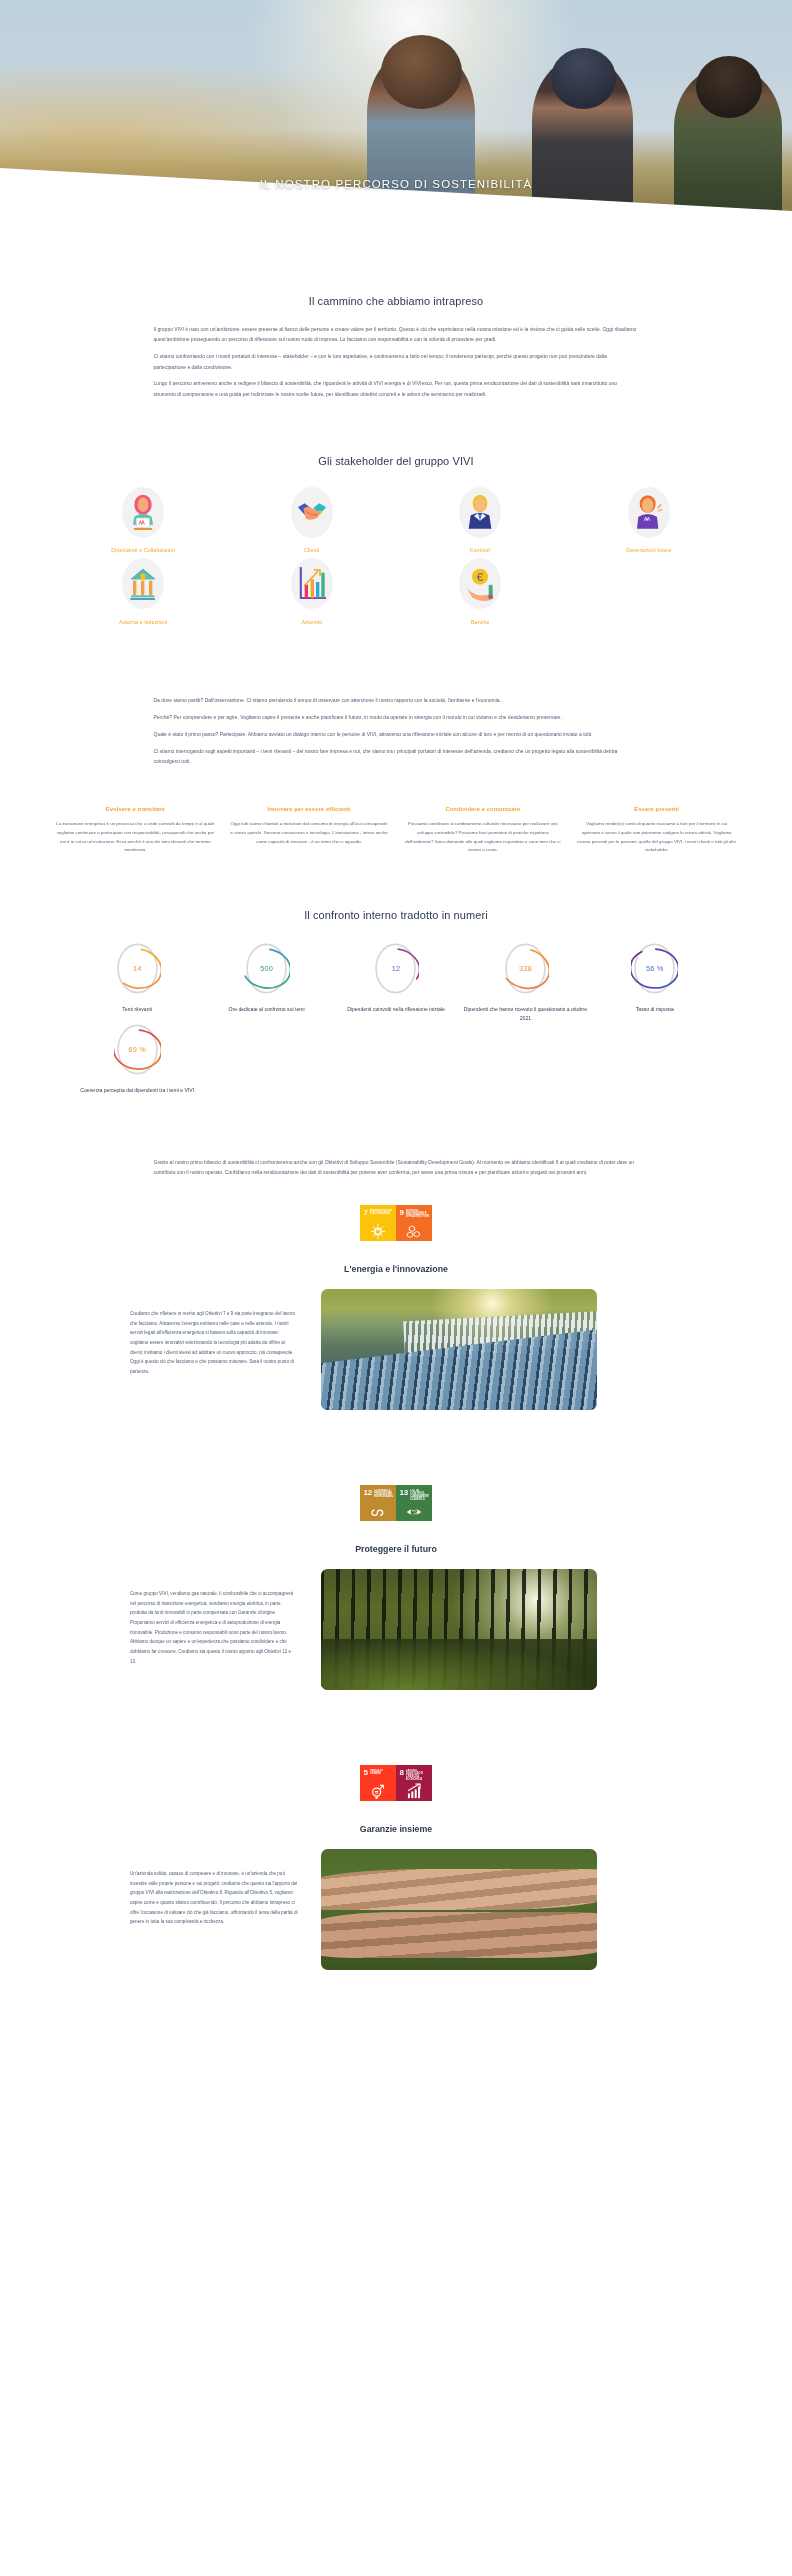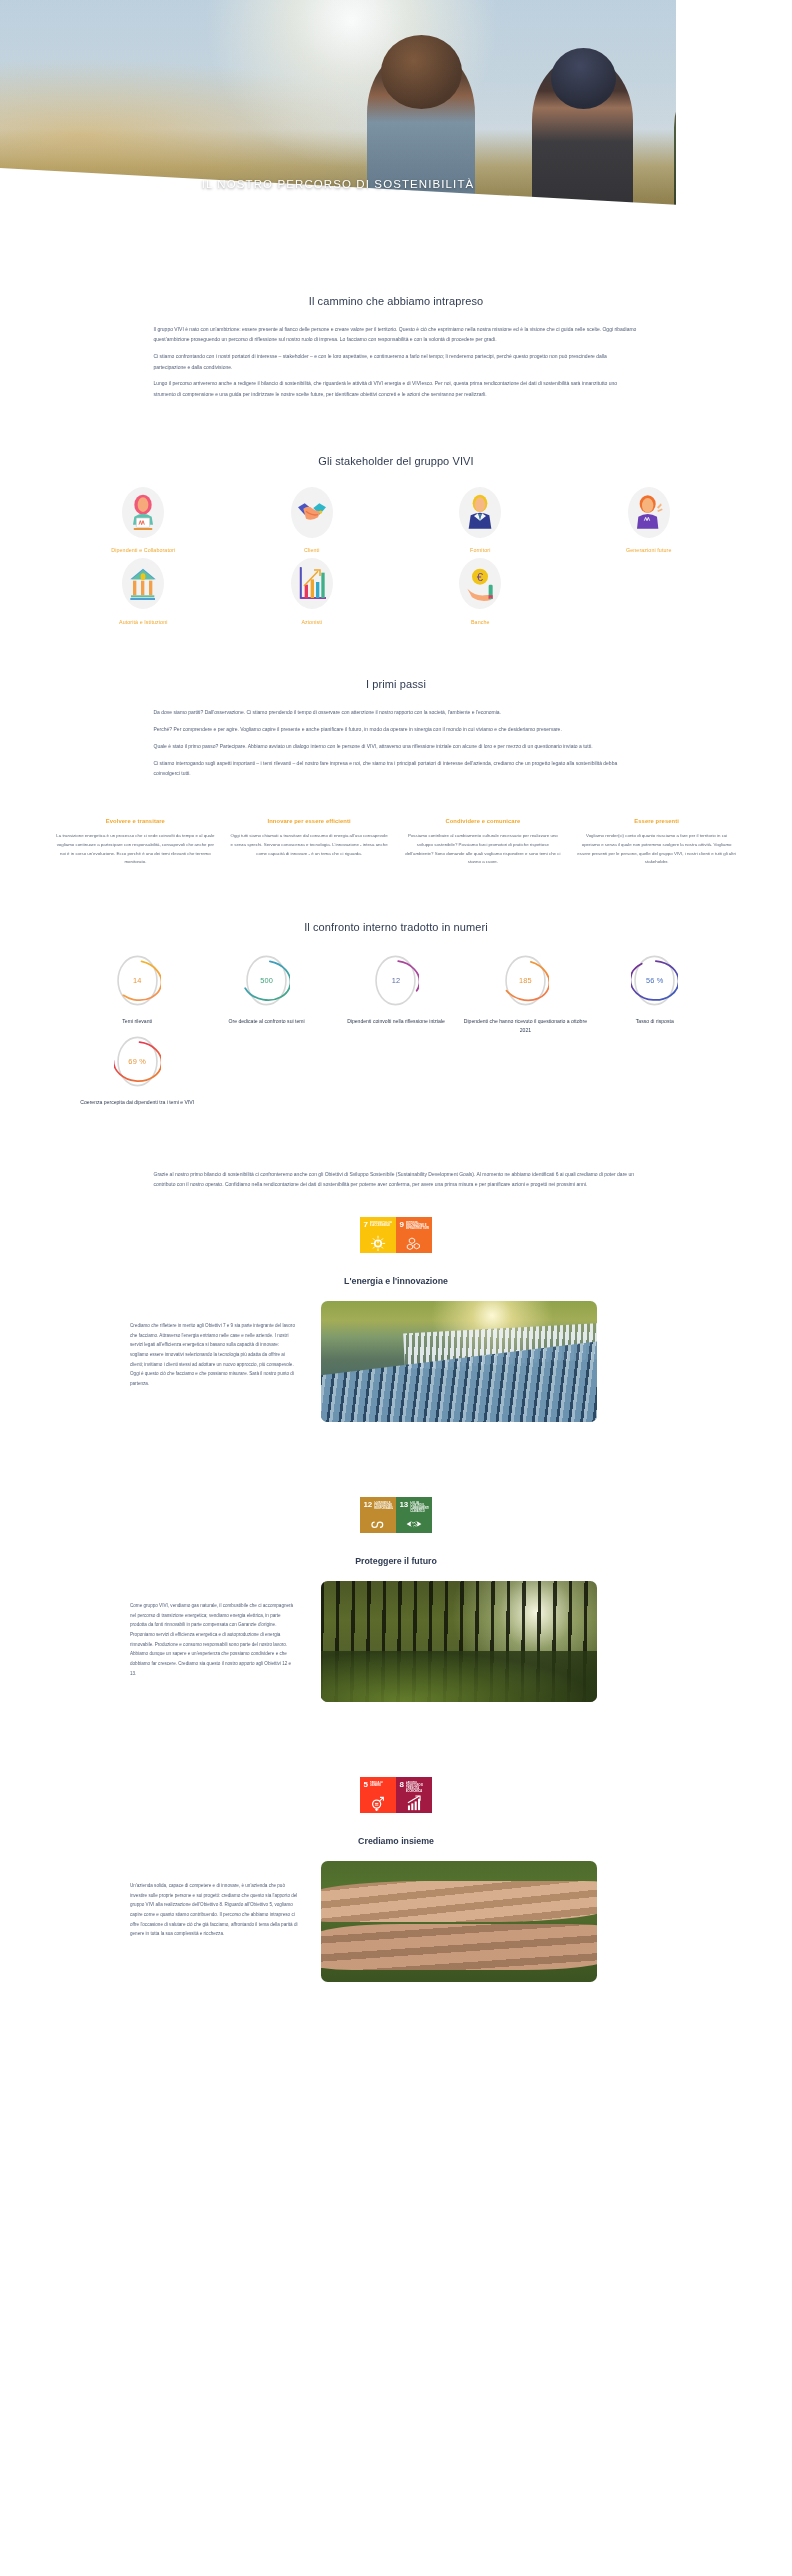--- a/index.html
+++ b/index.html
@@ -10,21 +10,21 @@
     background: #ffffff;
     font-family: "Liberation Sans", sans-serif;
     color: #2e3a4e;
   }
 
   body { width: 792px; min-height: 2576px; overflow-x: hidden; position: relative; }
 
   
   .hero {
     position: relative;
-    width: 676px;
+    width: 792px;
     height: 269px;
     overflow: hidden;
     background: #0c4a6e;
   }
   .hero-photo {
     position: absolute;
     inset: 0;
     background:
       radial-gradient(circle at 52% 8%, rgba(255,255,255,0.95) 0%, rgba(255,248,225,0.55) 14%, rgba(255,255,255,0) 34%),
       radial-gradient(ellipse at 12% 50%, rgba(226,176,76,0.55) 0%, rgba(226,176,76,0.0) 40%),
@@ -399,21 +399,20 @@
           <path d="M40 48 h6 v6 l-3-3 -3 3 z" fill="#e8365d"></path>
         </svg>
       </div>
       <div class="sh-label">Banche</div>
     </div>
 
   </div>
 </section>
 
 <section class="wrap primi">
-  <h2 class="section-title">I primi passi</h2>
   <div class="copy">
     <p class="body-text">Da dove siamo partiti? Dall'osservazione. Ci stiamo prendendo il tempo di osservare con attenzione il nostro rapporto con la società, l'ambiente e l'economia.</p>
     <p class="body-text">Perché? Per comprendere e per agire. Vogliamo capire il presente e anche pianificare il futuro, in modo da operare in sinergia con il mondo in cui viviamo e che desideriamo preservare.</p>
     <p class="body-text">Quale è stato il primo passo? Partecipare. Abbiamo avviato un dialogo interno con le persone di VIVI, attraverso una riflessione iniziale con alcune di loro e per mezzo di un questionario inviato a tutti.</p>
     <p class="body-text">Ci stiamo interrogando sugli aspetti importanti – i temi rilevanti – del nostro fare impresa e noi, che siamo tra i principali portatori di interesse dell'azienda, crediamo che un progetto legato alla sostenibilità debba coinvolgerci tutti.</p>
   </div>
 
   <div class="four-col">
     <div>
       <div class="col-title">Evolvere e transitare</div>
@@ -494,21 +493,21 @@
         <svg class="ring-svg" viewBox="0 0 70 82">
           <defs>
               <linearGradient id="g3" x1="0" y1="1" x2="1" y2="0">
             <stop offset="0%" stop-color="#f2734f"></stop>
                 <stop offset="100%" stop-color="#f0a62c"></stop>
               </linearGradient>
             </defs>
           <ellipse cx="35" cy="41" rx="29" ry="36" fill="none" stroke="#d7d7d7" stroke-width="2.4"></ellipse>
           <ellipse cx="35" cy="41" rx="29" ry="36" fill="none" stroke="url(#g3)" stroke-width="2.6" stroke-dasharray="126 205" transform="rotate(-74 35 41)" stroke-linecap="round"></ellipse>
         </svg>
-        <span class="ring-value" style="color:#e8963c">185</span>
+        <span class="ring-value" style="color:#e8963c">338</span>
       </div>
       <div class="num-label">Dipendenti che hanno ricevuto il questionario a ottobre 2021</div>
     </div>
 
     <div class="num-item">
       <div class="ring-wrap">
         <svg class="ring-svg" viewBox="0 0 70 82">
           <defs>
               <linearGradient id="g4" x1="1" y1="0" x2="0" y2="1">
             <stop offset="0%" stop-color="#7a2b8e"></stop>
@@ -647,21 +646,21 @@
           <rect x="14" y="11" width="3" height="13"></rect>
           <rect x="19" y="7" width="3" height="17"></rect>
         </g>
         <path d="M4 13 L21 3" stroke="#fff" stroke-width="1.7" fill="none"></path>
         <path d="M15 3 h7 v7" stroke="#fff" stroke-width="1.7" fill="none"></path>
       </svg>
     </div>
   </div>
 
   <div class="content-block">
-    <h3>Crediamo insieme</h3>
+    <h3>Garanzie insieme</h3>
     <div class="cb-row">
       <div class="cb-text">Un'azienda solida, capace di competere e di innovare, è un'azienda che può investire sulle proprie persone e sui progetti: crediamo che questo sia l'apporto del gruppo VIVI alla realizzazione dell'Obiettivo 8. Riguardo all'Obiettivo 5, vogliamo capire come e quanto stiamo contribuendo. Il percorso che abbiamo intrapreso ci offre l'occasione di valutare ciò che già facciamo, affrontando il tema della parità di genere in tutta la sua complessità e ricchezza.</div>
       <div class="cb-img img-hands"></div>
     </div>
   </div>
 </section>
 
 <div class="spacer-sm"></div>
 
 

